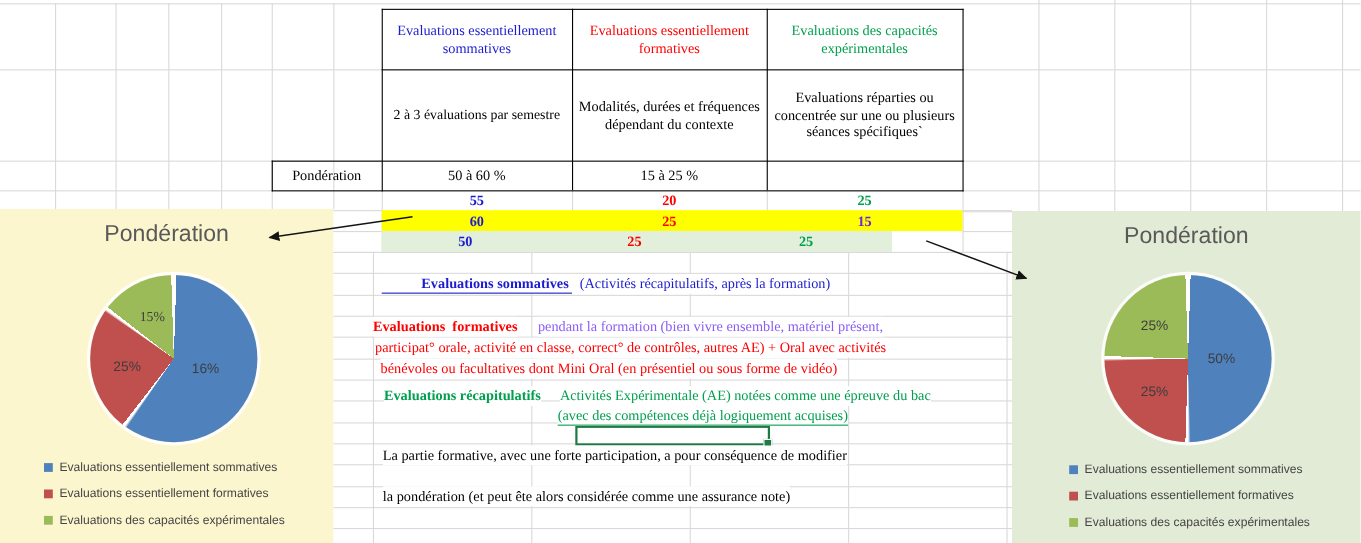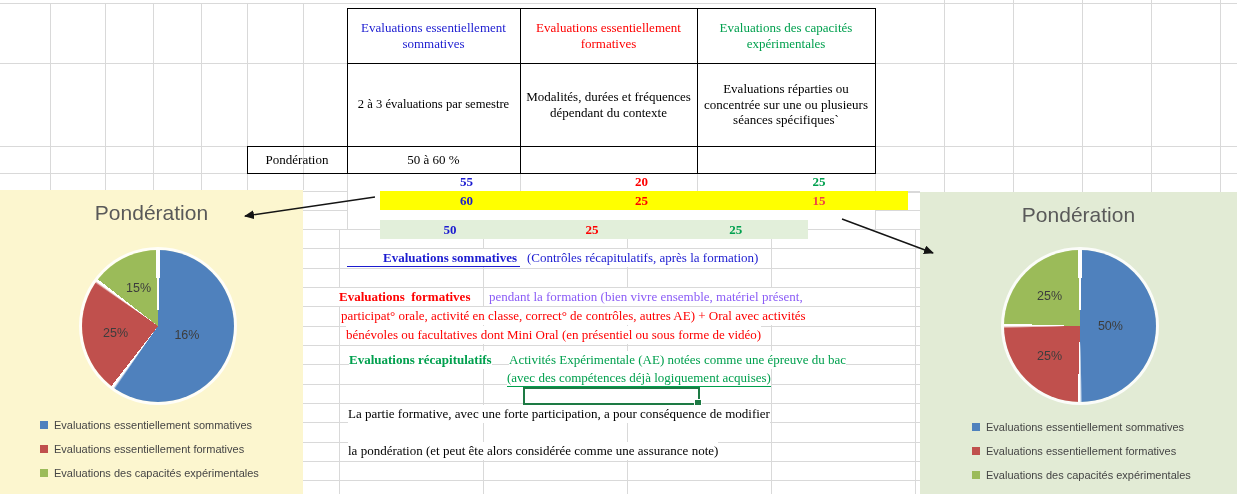--- a/index.html
+++ b/index.html
@@ -3,21 +3,21 @@
 <meta charset="utf-8">
 <style>
   html,body{margin:0;padding:0;background:#fff;}
   #sheet{position:relative;width:1237px;height:494px;background:#ffffff;overflow:hidden;
          font-family:"Liberation Serif","DejaVu Serif",serif;font-size:13px;color:#000;}
   .gl{position:absolute;background:#d9d9d9;}
   .bl{position:absolute;background:#000;}
   .cell{position:absolute;display:flex;align-items:center;justify-content:center;
         text-align:center;line-height:1.22;padding:0 5px;box-sizing:border-box;}
   .nowrap{white-space:nowrap;padding:0 1px;}
-  .vrow{position:absolute;display:flex;margin-left:33px;}
+  .vrow{position:absolute;display:flex;}
   .vcell{display:flex;align-items:center;justify-content:center;font-weight:bold;}
   .trow{position:absolute;height:18px;line-height:18px;white-space:pre;background:#fff;}
   .lbl{font-weight:bold;}
   .lblbox{position:absolute;height:18px;line-height:17px;display:flex;justify-content:flex-end;
           font-weight:bold;background:#fff;box-sizing:border-box;}
   .sel{position:absolute;border:2px solid #1d7a44;background:#fff;box-sizing:border-box;}
   .handle{position:absolute;right:-4px;bottom:-4px;width:6px;height:6px;border:1px solid #fff;}
   .chart{position:absolute;font-family:"Liberation Sans","DejaVu Sans",sans-serif;}
   .chart-title{position:absolute;top:11px;left:0;right:0;text-align:center;
                font-size:21px;color:#595959;}
@@ -97,41 +97,42 @@
   <div class="cell" style="left: 347px; top: 8px; width: 173px; height: 55px; color: rgb(27, 27, 208);">Evaluations essentiellement sommatives</div>
   <div class="cell" style="left: 520px; top: 8px; width: 177px; height: 55px; color: rgb(254, 0, 0);">Evaluations essentiellement formatives</div>
   <div class="cell" style="left: 697px; top: 8px; width: 178px; height: 55px; color: rgb(0, 160, 78);">Evaluations des capacités expérimentales</div>
 
   <div class="cell nowrap" style="left:347px;top:63px;width:173px;height:83px;font-size:12.6px;">2 à 3 évaluations par semestre</div>
   <div class="cell" style="left:697px;top:63px;width:178px;height:83px;">Evaluations réparties ou concentrée sur une ou plusieurs séances spécifiques`</div>
   <div class="cell" style="left:520px;top:63px;width:177px;height:83px;">Modalités, durées et fréquences dépendant du contexte</div>
 
   <div class="cell" style="left:247px;top:146px;width:100px;height:27px;">Pondération</div>
   <div class="cell" style="left:347px;top:146px;width:173px;height:27px;">50 à 60 %</div>
+  <div class="cell" style="left:520px;top:146px;width:177px;height:27px;">15 à 25 %</div>
 
   <div class="vrow" style="left:347px;top:172px;width:528px;height:19px;">
     <span class="vcell" style="width: 173px; color: rgb(27, 27, 208);">55</span>
     <span class="vcell" style="width: 177px; color: rgb(254, 0, 0);">20</span>
     <span class="vcell" style="width: 178px; color: rgb(0, 160, 78);">25</span>
   </div>
   <div class="vrow" style="left: 347px; top: 191px; width: 528px; height: 19px; background: rgb(255, 255, 0);">
     <span class="vcell" style="width: 173px; color: rgb(27, 27, 208);">60</span>
     <span class="vcell" style="width: 177px; color: rgb(254, 0, 0);">25</span>
-    <span class="vcell" style="width: 178px; color: #ef4444;">15</span>
-  </div>
-  <div class="vrow" style="left: 347px; top: 220px; width: 428px; height: 19px; background: rgb(226, 239, 218);">
+    <span class="vcell" style="width: 178px; color: #6d28d9;">15</span>
+  </div>
+  <div class="vrow" style="left: 347px; top: 210px; width: 464px; height: 19px; background: rgb(226, 239, 218);">
     <span class="vcell" style="width: 173px; color: rgb(27, 27, 208);">50</span>
     <span class="vcell" style="width: 177px; color: rgb(254, 0, 0);">25</span>
     <span class="vcell" style="width: 178px; color: rgb(0, 160, 78);">25</span>
   </div>
 
   <div class="lblbox" style="left:347px;top:249px;width:173px;border-bottom:1px solid #1b1bd0;color:#1b1bd0;padding-right:3px;">
     <span>Evaluations sommatives</span>
   </div>
-  <span class="trow" style="left:527px;top:249px;color:#1b1bd0;">(Contrôles récapitulatifs, après la formation)</span>
+  <span class="trow" style="left:527px;top:249px;color:#1b1bd0;">(Activités récapitulatifs, après la formation)</span>
 
   <span class="trow lbl" style="left:339px;top:288px;color:#fe0000;">Evaluations  formatives</span>
   <span class="trow" style="left:489px;top:288px;color:#8b5cf6;">pendant la formation (bien vivre ensemble, matériel présent,</span>
   <span class="trow" style="left:341px;top:307px;color:#fe0000;">participat° orale, activité en classe, correct° de contrôles, autres AE) + Oral avec activités</span>
   <span class="trow" style="left:346px;top:326px;color:#fe0000;">bénévoles ou facultatives dont Mini Oral (en présentiel ou sous forme de vidéo)</span>
 
   <span class="trow lbl" style="left:349px;top:351px;color:#00a04e;">Evaluations récapitulatifs</span>
   <span class="trow" style="left:509px;top:351px;color:#00a04e;">Activités Expérimentale (AE) notées comme une épreuve du bac</span>
   <span class="trow" style="left:507px;top:369px;height:17px;color:#00a04e;border-bottom:1px solid #00a04e;">(avec des compétences déjà logiquement acquises)</span>
 
@@ -140,21 +141,21 @@
   </div>
 
   <span class="trow" style="left:348px;top:405px;">La partie formative, avec une forte participation, a pour conséquence de modifier</span>
   <span class="trow" style="left:348px;top:442px;">la pondération (et peut ête alors considérée comme une assurance note)</span>
 
   <div class="chart" style="left: 0px; top: 190px; width: 303px; height: 304px; background: rgb(252, 246, 207);">
     <div class="chart-title">Pondération</div>
     <div class="pie" style="left: 82px; top: 60px; background: conic-gradient(rgb(255, 255, 255) 0%, rgb(255, 255, 255) 0.5%, rgb(79, 129, 189) 0.5%, rgb(79, 129, 189) 59.5%, rgb(255, 255, 255) 60%, rgb(255, 255, 255) 60.5%, rgb(192, 80, 77) 60.5%, rgb(192, 80, 77) 84.5%, rgb(255, 255, 255) 85%, rgb(255, 255, 255) 85.5%, rgb(155, 187, 89) 85.5%, rgb(155, 187, 89) 99.5%, rgb(255, 255, 255) 99.5%, rgb(255, 255, 255) 100%);">
         <span class="slice-label" style="left: 104.912px; top: 85.3941px;">16%</span>
         <span class="slice-label" style="left: 33.5887px; top: 82.7173px;">25%</span>
-        <span class="slice-label" style="left: 56.5056px; top: 37.7402px;">15%</span>
+        <span class="slice-label" style="left: 56.5056px; top: 37.7402px; font-family: Liberation Serif, serif;">15%</span>
       </div>
     <div class="legend" style="left:40px;top:229px;">
         <div class="legend-item">
           <span class="legend-marker" style="background: rgb(79, 129, 189);"></span>
           <span>Evaluations essentiellement sommatives</span>
         </div>
         <div class="legend-item">
           <span class="legend-marker" style="background: rgb(192, 80, 77);"></span>
           <span>Evaluations essentiellement formatives</span>
         </div>

